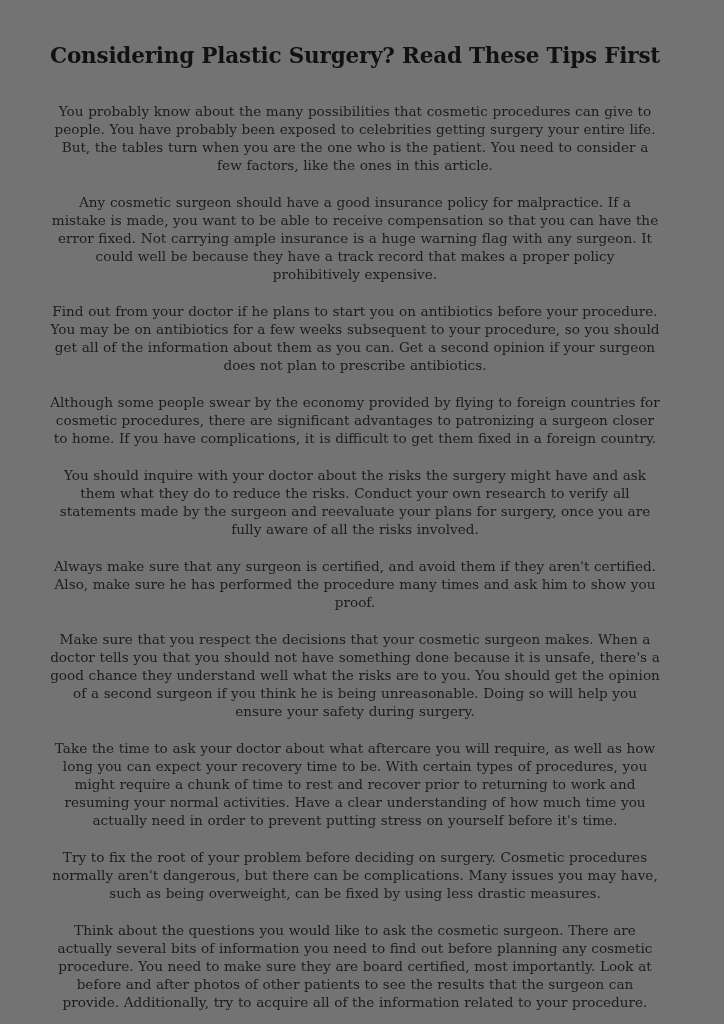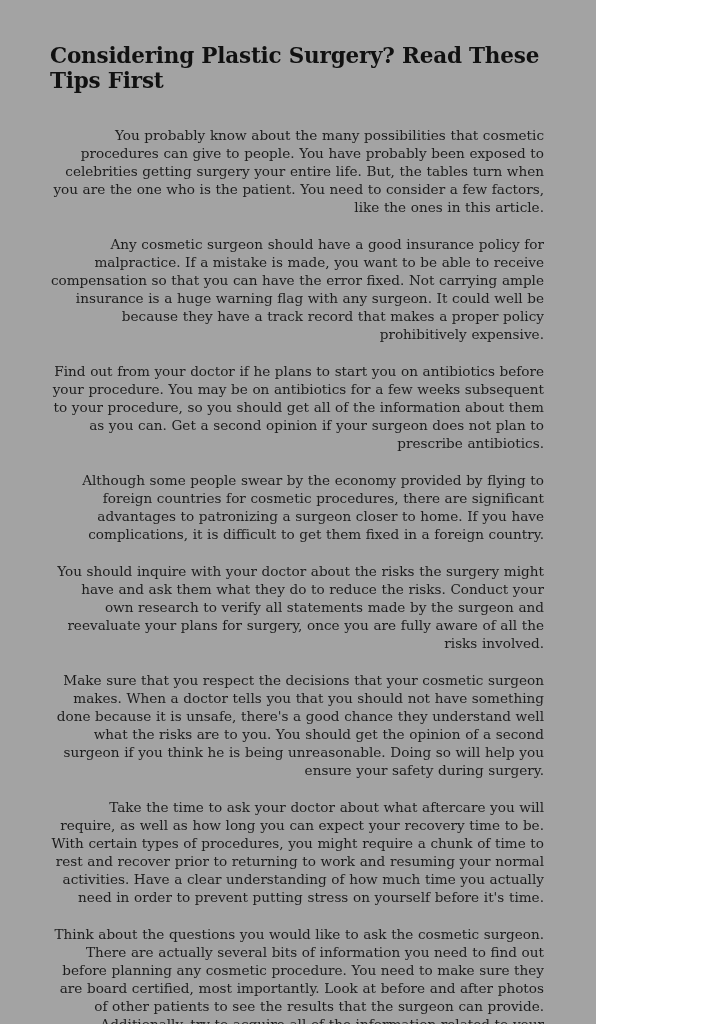--- a/index.html
+++ b/index.html
@@ -9,51 +9,53 @@
   }
   body {
     width: 724px;
     height: 1024px;
     overflow: hidden;
     font-family: "DejaVu Serif", "Liberation Serif", serif;
     color: #1c1c1c;
   }
   .page {
     box-sizing: border-box;
-    width: 596px;
+    width: 724px;
     height: 1024px;
     padding: 44px 52px 0 50px;
-    background: #a3a3a3;
+    background: #737373;
   }
   h1.article-title {
     font-family: "DejaVu Serif", "Liberation Serif", serif;
     font-weight: bold;
     font-size: 21.5px;
     line-height: 1.15;
     margin: 0 0 33px 0;
     color: #111111;
     letter-spacing: -0.2px;
   }
   .article-body p {
     font-size: 13.6px;
     line-height: 18px;
-    margin: 0 0 19px 0;
-    text-align: right;
+    margin: 0 12px 19px 0;
+    text-align: center;
     word-spacing: 0.3px;
     color: #1c1c1c;
   }
 </style>
 </head>
 <body>
 
 <main class="page">
   <h1 class="article-title">Considering Plastic Surgery? Read These Tips First</h1>
   <section class="article-body" id="article-body">
       <p>You probably know about the many possibilities that cosmetic procedures can give to people. You have probably been exposed to celebrities getting surgery your entire life. But, the tables turn when you are the one who is the patient. You need to consider a few factors, like the ones in this article.</p>
       <p>Any cosmetic surgeon should have a good insurance policy for malpractice. If a mistake is made, you want to be able to receive compensation so that you can have the error fixed. Not carrying ample insurance is a huge warning flag with any surgeon. It could well be because they have a track record that makes a proper policy prohibitively expensive.</p>
       <p>Find out from your doctor if he plans to start you on antibiotics before your procedure. You may be on antibiotics for a few weeks subsequent to your procedure, so you should get all of the information about them as you can. Get a second opinion if your surgeon does not plan to prescribe antibiotics.</p>
       <p>Although some people swear by the economy provided by flying to foreign countries for cosmetic procedures, there are significant advantages to patronizing a surgeon closer to home. If you have complications, it is difficult to get them fixed in a foreign country.</p>
       <p>You should inquire with your doctor about the risks the surgery might have and ask them what they do to reduce the risks. Conduct your own research to verify all statements made by the surgeon and reevaluate your plans for surgery, once you are fully aware of all the risks involved.</p>
+      <p>Always make sure that any surgeon is certified, and avoid them if they aren't certified. Also, make sure he has performed the procedure many times and ask him to show you proof.</p>
       <p>Make sure that you respect the decisions that your cosmetic surgeon makes. When a doctor tells you that you should not have something done because it is unsafe, there's a good chance they understand well what the risks are to you. You should get the opinion of a second surgeon if you think he is being unreasonable. Doing so will help you ensure your safety during surgery.</p>
       <p>Take the time to ask your doctor about what aftercare you will require, as well as how long you can expect your recovery time to be. With certain types of procedures, you might require a chunk of time to rest and recover prior to returning to work and resuming your normal activities. Have a clear understanding of how much time you actually need in order to prevent putting stress on yourself before it's time.</p>
+      <p>Try to fix the root of your problem before deciding on surgery. Cosmetic procedures normally aren't dangerous, but there can be complications. Many issues you may have, such as being overweight, can be fixed by using less drastic measures.</p>
       <p>Think about the questions you would like to ask the cosmetic surgeon. There are actually several bits of information you need to find out before planning any cosmetic procedure. You need to make sure they are board certified, most importantly. Look at before and after photos of other patients to see the results that the surgeon can provide. Additionally, try to acquire all of the information related to your procedure.</p>
     </section>
 </main>
 
 </body></html>

